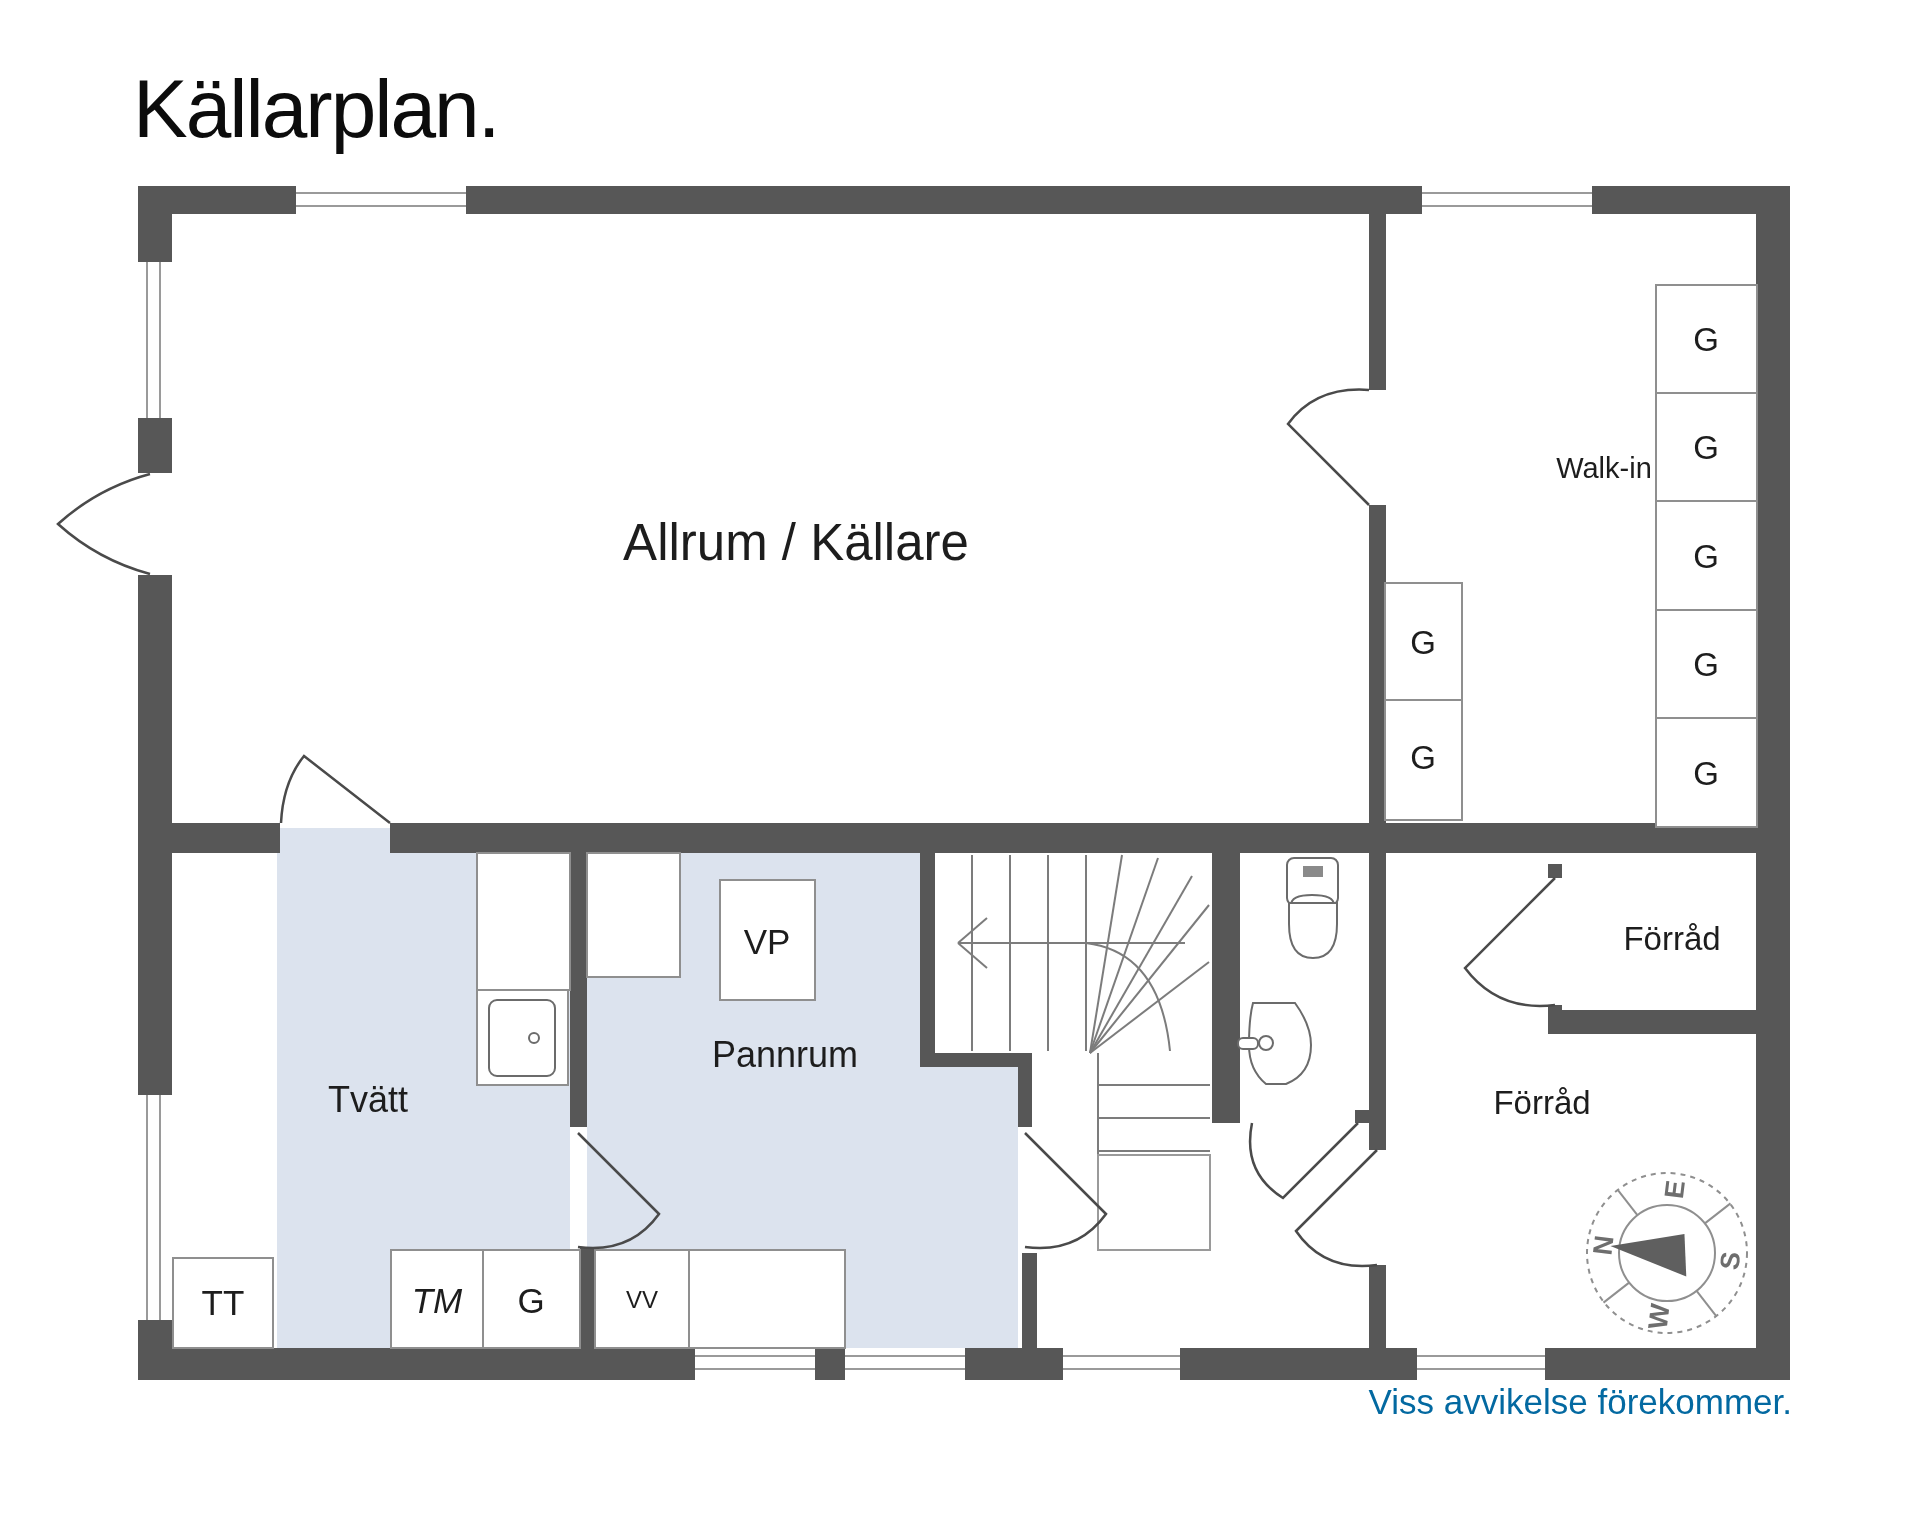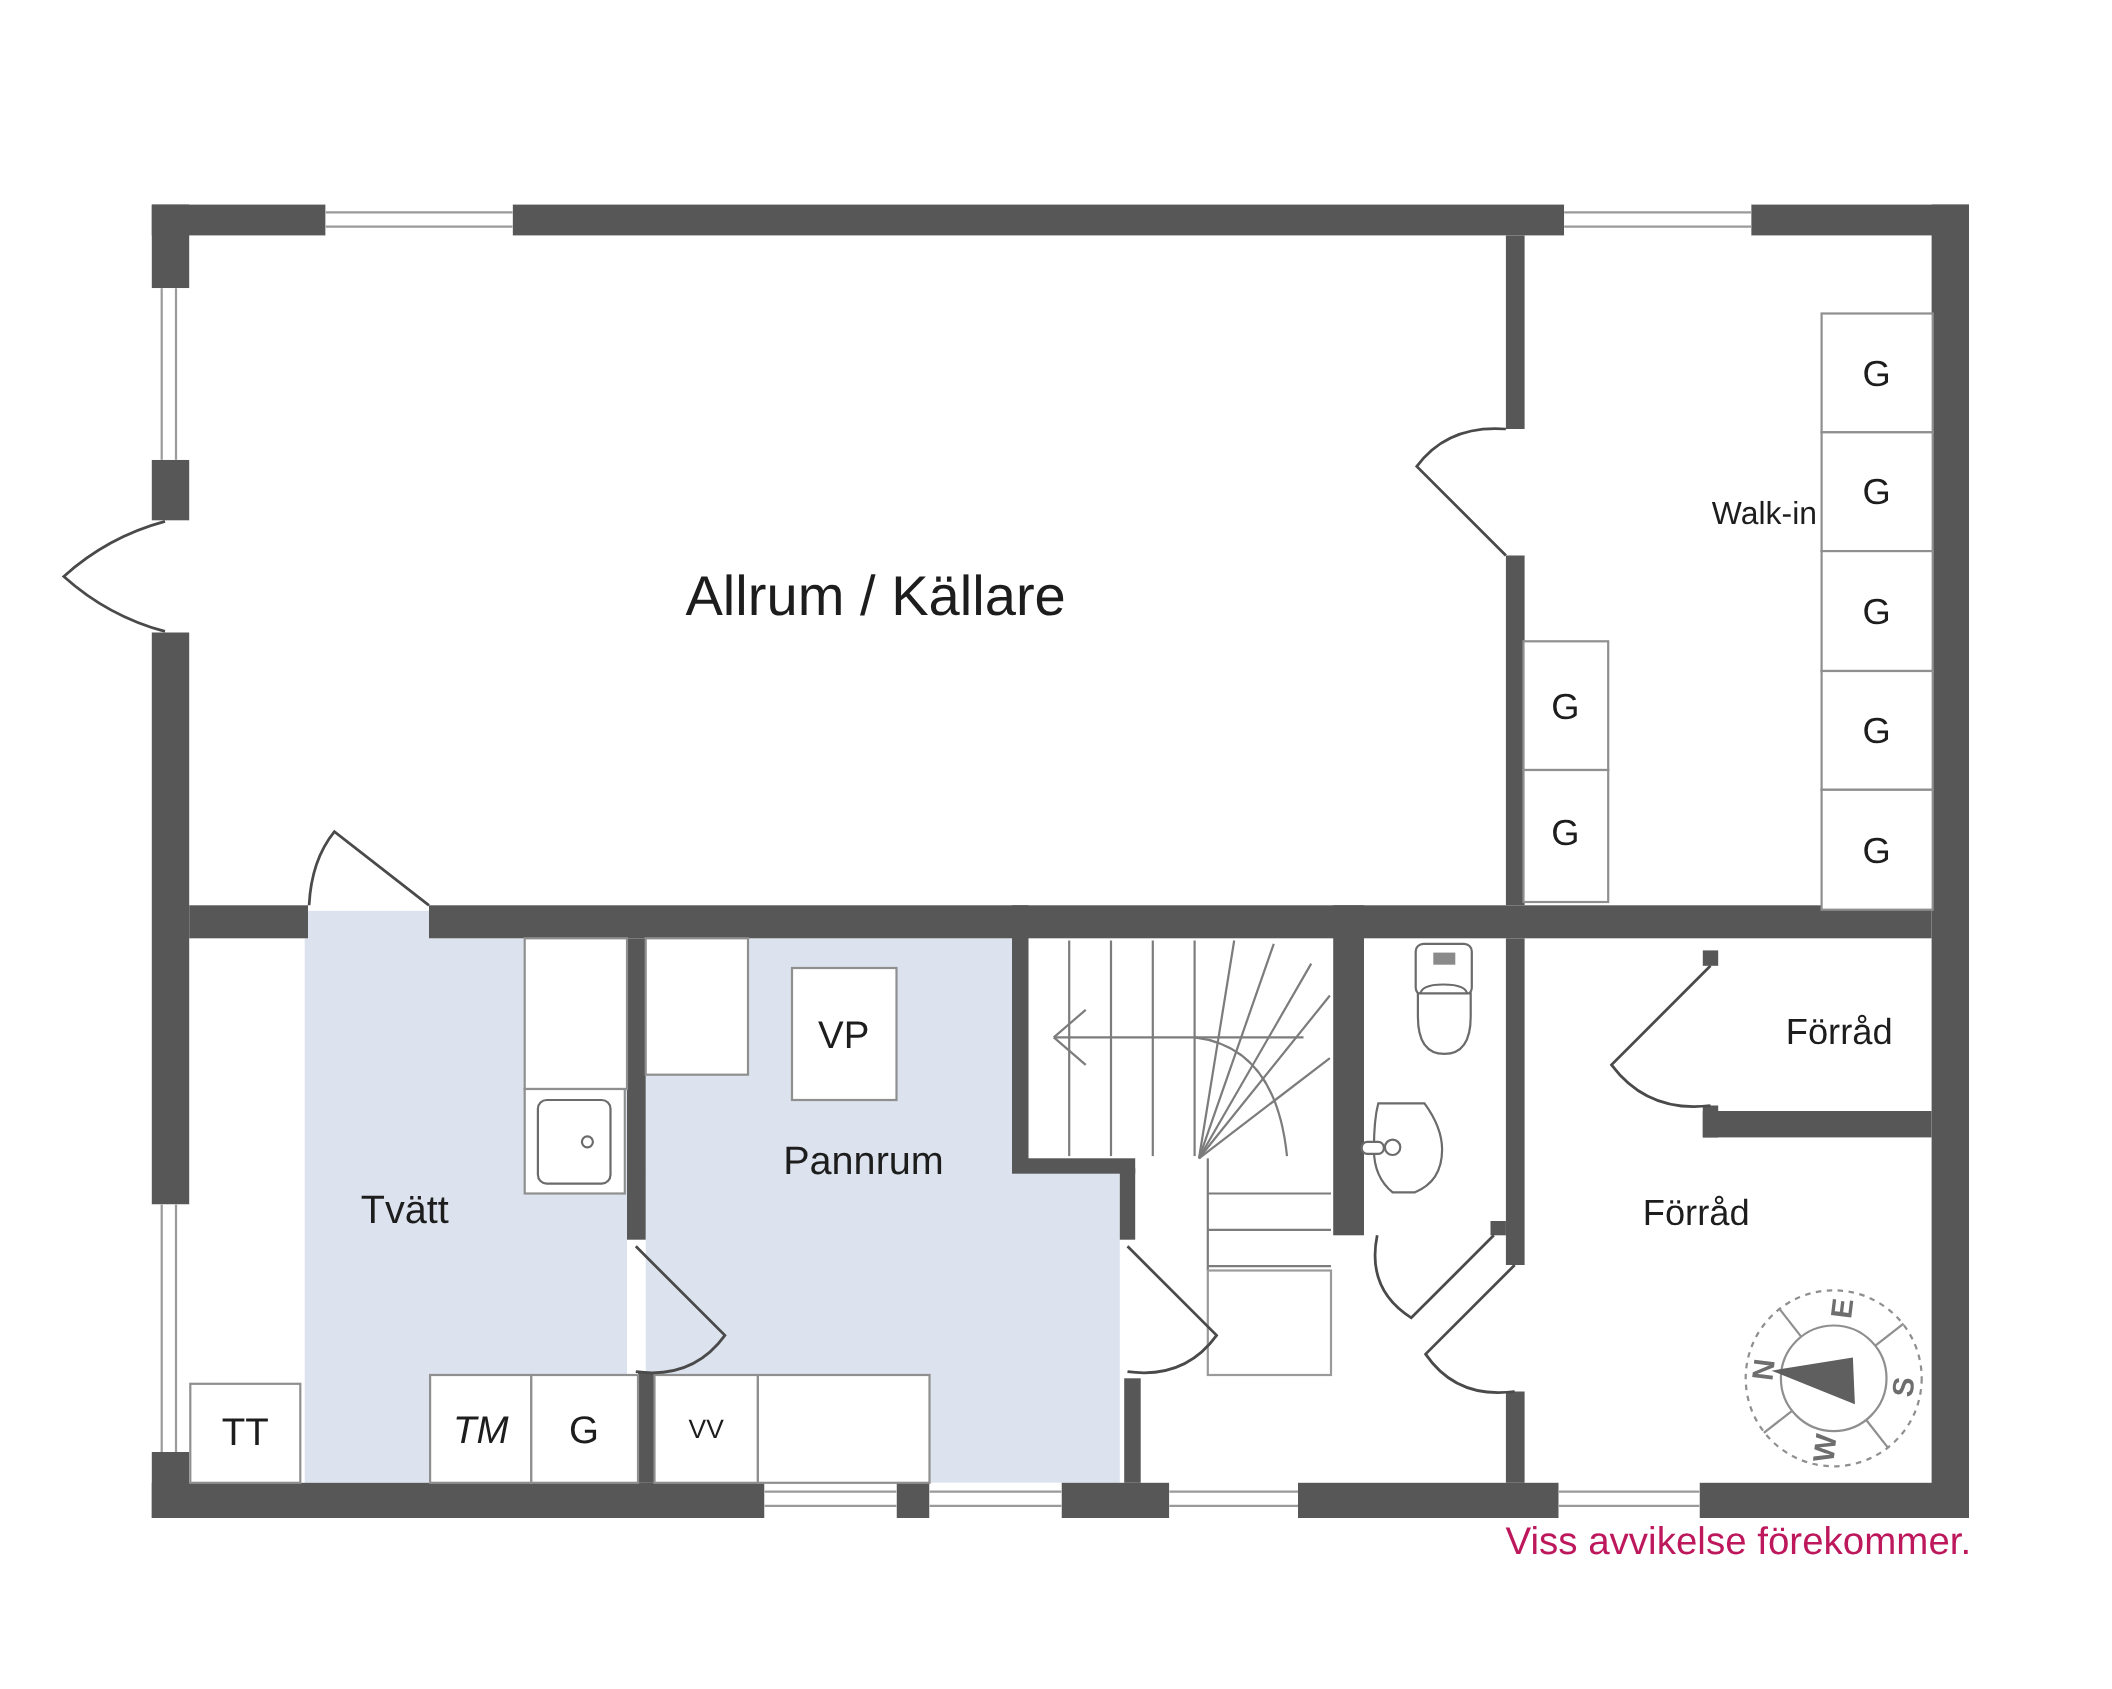--- a/index.html
+++ b/index.html
@@ -11,21 +11,21 @@
   .lbl{
     position:absolute;transform:translate(-50%,-50%);
     color:#1d1d1d;white-space:nowrap;line-height:1;
     font-family:"Liberation Sans",sans-serif;
   }
   #page-title{
     position:absolute;left:133px;top:62px;font-size:82px;letter-spacing:-2px;
     color:#0c0c0c;font-weight:500;
   }
   #disclaimer{
-    position:absolute;right:128px;top:1382px;font-size:35px;color:#be185d;
+    position:absolute;right:128px;top:1382px;font-size:35px;color:#0369a1;
   }
   .room-lbl{font-size:36px;}
   .small-lbl{font-size:33px;}
 </style>
 </head>
 <body>
 
 <div id="canvas">
 
   <svg id="plan-svg" width="1920" height="1535" viewBox="0 0 1920 1535">
@@ -211,20 +211,21 @@
         <g font-family="Liberation Sans, sans-serif" font-size="27" font-weight="bold" fill="#6e6e6e" text-anchor="middle">
           <text x="1667" y="1198">N</text>
           <text x="1731" y="1262">E</text>
           <text x="1667" y="1326">S</text>
           <text x="1603" y="1262">W</text>
         </g>
       </g>
     </g>
   </svg>
 
+  <div id="page-title">Källarplan.</div>
 
   <div class="lbl" style="left:796px;top:542px;font-size:51px;text-align:right;">Allrum / Källare</div>
   <div class="lbl" style="left:1604px;top:468px;font-size:29px;">Walk-in</div>
   <div class="lbl room-lbl" style="left:368px;top:1100px;">Tvätt</div>
   <div class="lbl room-lbl" style="left:785px;top:1055px;">Pannrum</div>
   <div class="lbl" style="left:1672px;top:938px;font-size:33px;">Förråd</div>
   <div class="lbl" style="left:1542px;top:1102px;font-size:33px;">Förråd</div>
 
   <div class="lbl small-lbl" style="left:767px;top:941px;font-size:35px;">VP</div>
   <div class="lbl small-lbl" style="left:223px;top:1302px;font-size:35px;">TT</div>

